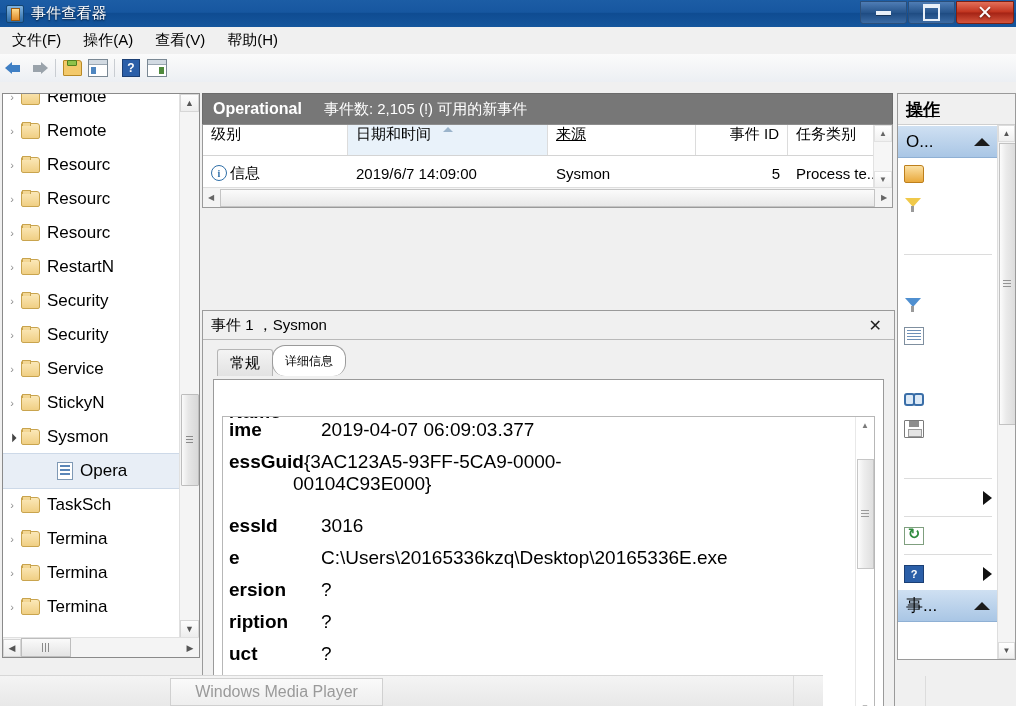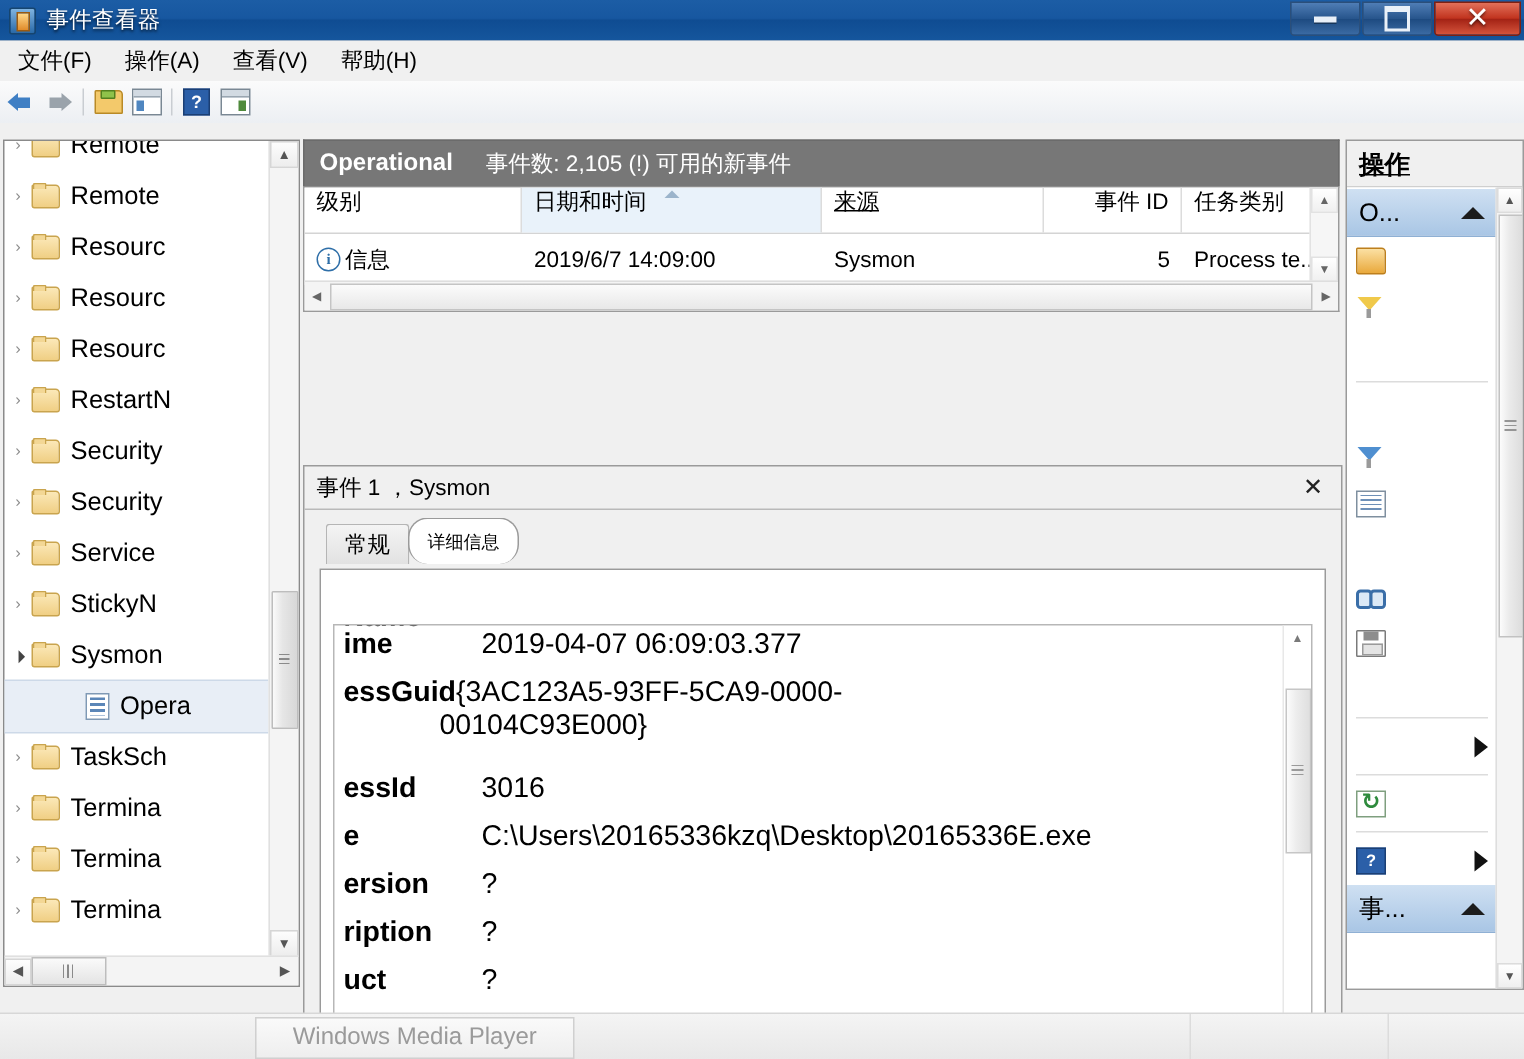--- a/index.html
+++ b/index.html
@@ -302,21 +302,21 @@
   .act-vscroll .sbtn{height:17px;width:17px;display:flex;align-items:center;justify-content:center;font-size:8px;color:#555;
     background:linear-gradient(180deg,#fff,#efefef);border:1px solid #dcdcdc;box-sizing:border-box;}
   .act-vscroll .sbtn.bot{position:absolute;bottom:0;left:0;}
   .act-vscroll .thumb{position:absolute;left:1px;top:18px;width:15px;height:280px;
     background:linear-gradient(90deg,#fcfcfc,#ebebeb 40%,#dcdcdc);border:1px solid #c2c2c2;}
   .act-vscroll .thumb:after{content:"";position:absolute;left:3px;top:50%;margin-top:-4px;width:8px;height:8px;
     background:repeating-linear-gradient(180deg,#959595 0 1px,transparent 1px 3px);}
 
   
   .taskbar{
-    position:absolute;left:0;bottom:0;width:1016px;height:30px;
+    position:absolute;left:0;bottom:0;width:823px;height:30px;
     background:linear-gradient(180deg,#f4f4f4,#e8e8e8);border-top:1px solid #d7d7d7;
   }
   .tb-item{
     position:absolute;left:170px;top:2px;width:211px;height:26px;
     background:linear-gradient(180deg,#fafafa,#eeeeee);border:1px solid #d0d0d0;
     display:flex;align-items:center;justify-content:center;
     font-size:16px;color:#9a9a9a;
   }
   .tb-div{position:absolute;left:793px;top:0;width:1px;height:30px;background:#dcdcdc;}
   .tb-div2{position:absolute;left:925px;top:0;width:1px;height:30px;background:#dcdcdc;}

